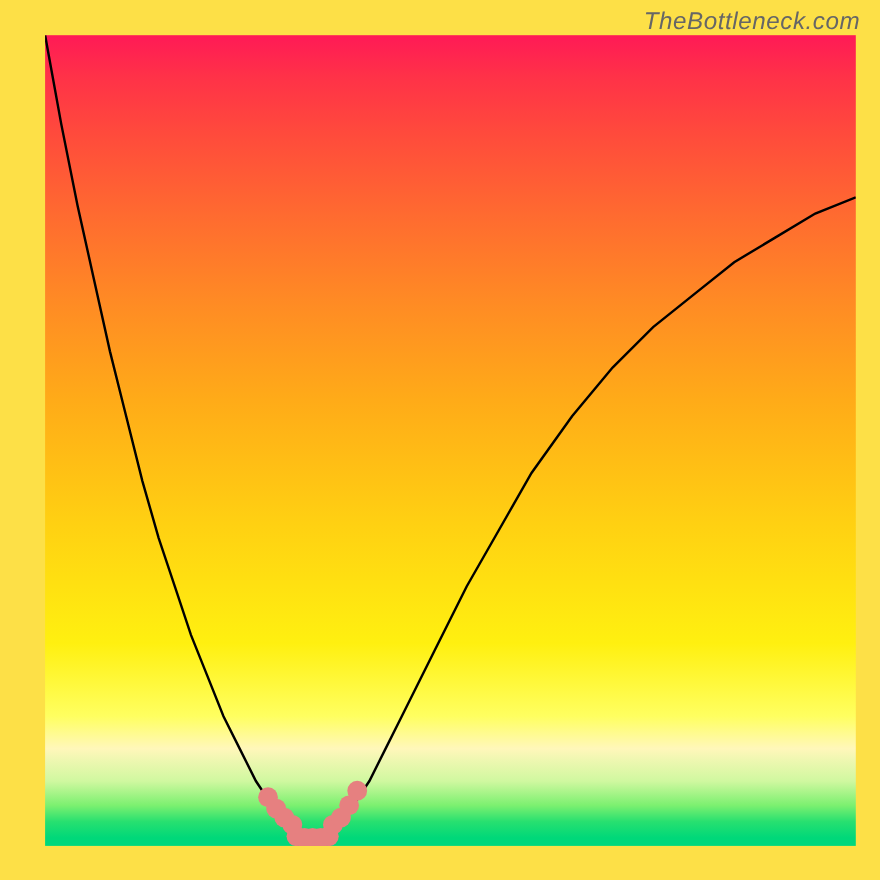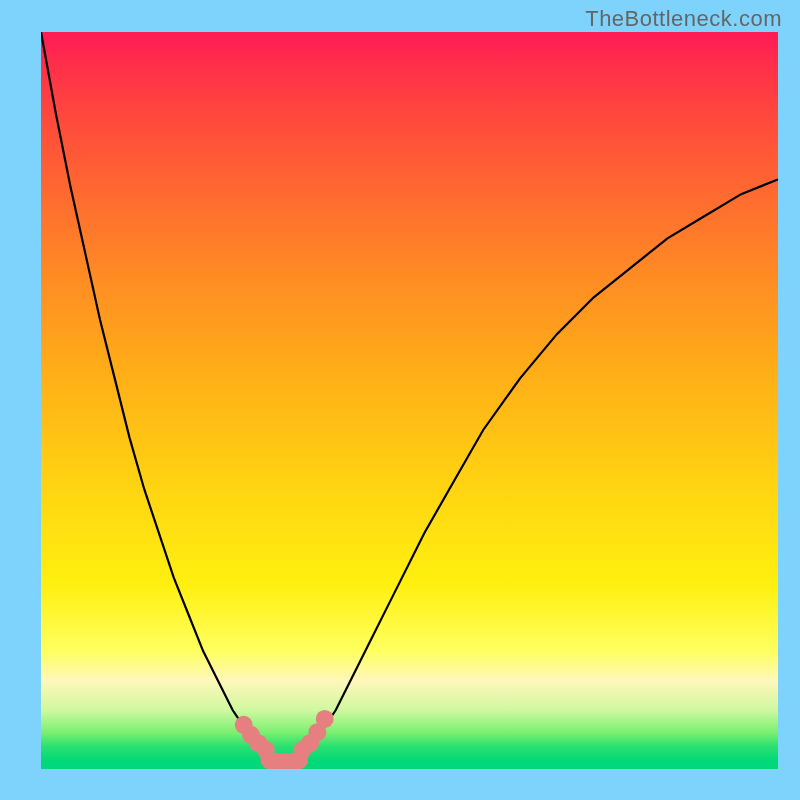--- a/index.html
+++ b/index.html
@@ -10,21 +10,22 @@
     background: #000;
     overflow: hidden;
     font-family: Arial, sans-serif;
   }
   .frame {
     position: absolute;
     left: 0;
     top: 0;
     width: 800px;
     height: 800px;
-    background: #7dd3fc;
+    background: #fde047;
+    font-style: italic;
   }
   .plot {
     position: absolute;
     left: 41px;
     top: 32px;
     width: 737px;
     height: 737px;
     background: linear-gradient(
       to bottom,
       #ff1a56 0%,

